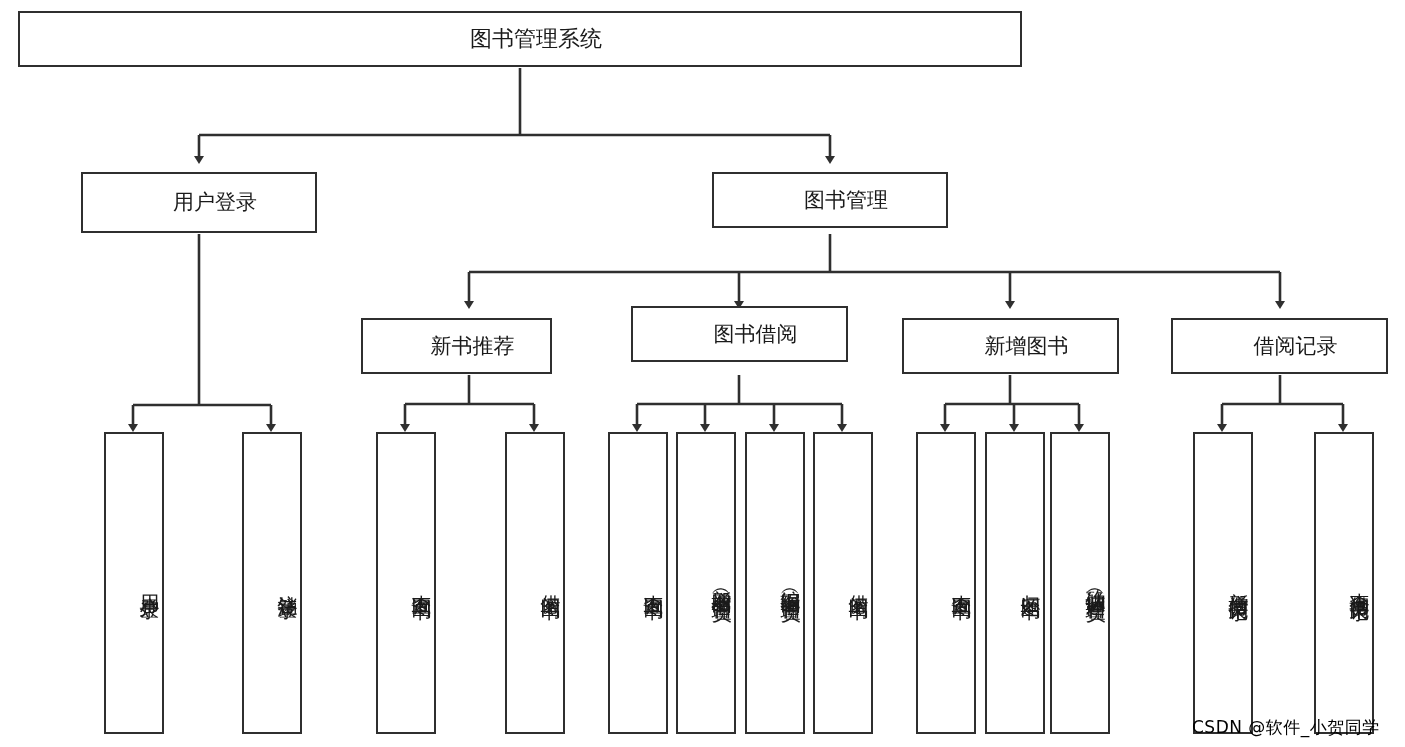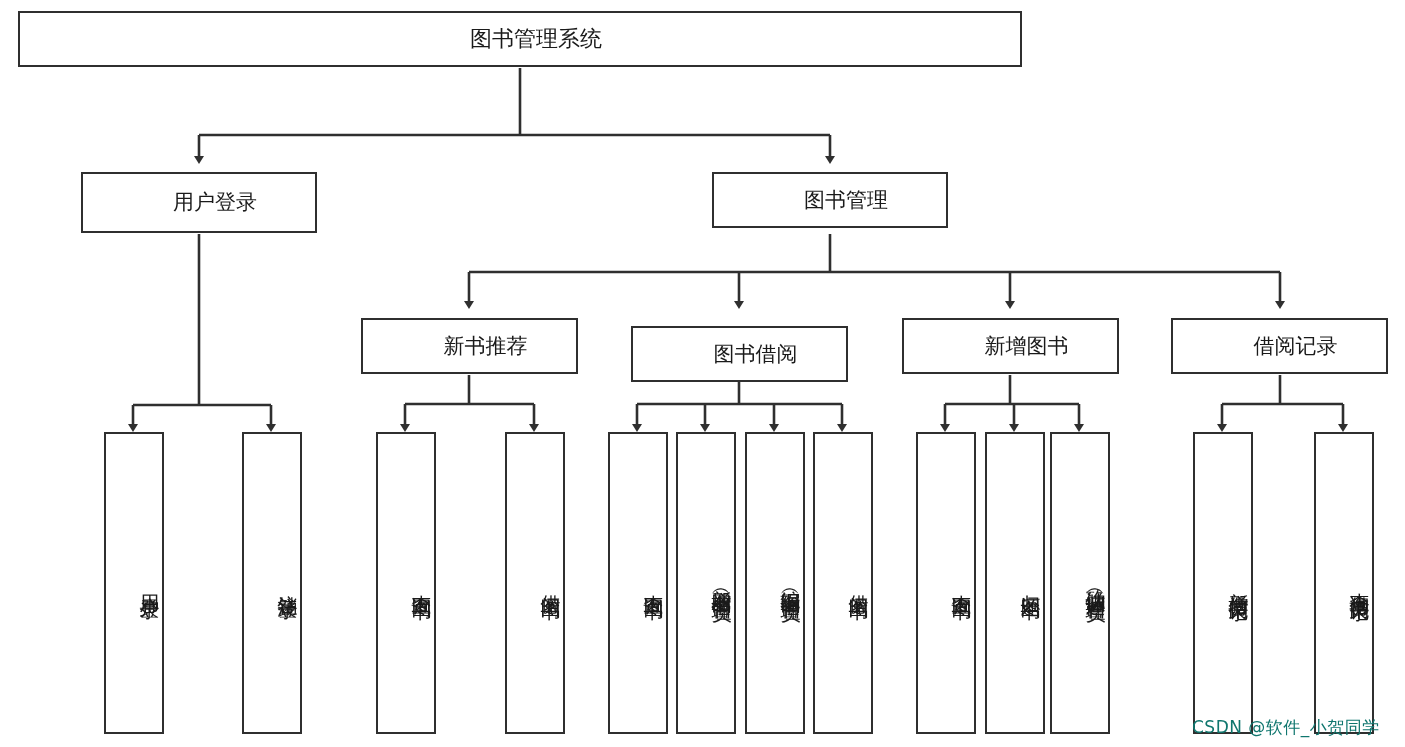--- a/index.html
+++ b/index.html
@@ -60,21 +60,21 @@
     font-size: 20px;
     letter-spacing: 2px;
     line-height: 1;
     max-height: 268px;
   }
   #watermark {
     position: absolute;
     left: 1192px;
     top: 716px;
     font-size: 17px;
-    color: #0f766e;
+    color: #000000;
     white-space: nowrap;
     letter-spacing: 0.5px;
     font-family: "DejaVu Sans", "Liberation Sans", sans-serif;
   }
 </style>
 </head>
 <body>
 
 <div id="canvas">
 
@@ -135,25 +135,25 @@
   </div>
 
   <div class="node h-node" style="left:81px; top:172px; width:236px; height:61px;">
     <span class="label">用户登录</span>
   </div>
 
   <div class="node h-node" style="left:712px; top:172px; width:236px; height:56px;">
     <span class="label">图书管理</span>
   </div>
 
-  <div class="node h-node" style="left:361px; top:318px; width:217px; height:56px;">
+  <div class="node h-node" style="left:361px; top:318px; width:191px; height:56px;">
     <span class="label">新书推荐</span>
   </div>
 
-  <div class="node h-node" style="left:631px; top:326px; width:217px; height:56px;">
+  <div class="node h-node" style="left:631px; top:306px; width:217px; height:56px;">
     <span class="label">图书借阅</span>
   </div>
 
   <div class="node h-node" style="left:902px; top:318px; width:217px; height:56px;">
     <span class="label">新增图书</span>
   </div>
 
   <div class="node h-node" style="left:1171px; top:318px; width:217px; height:56px;">
     <span class="label">借阅记录</span>
   </div>

